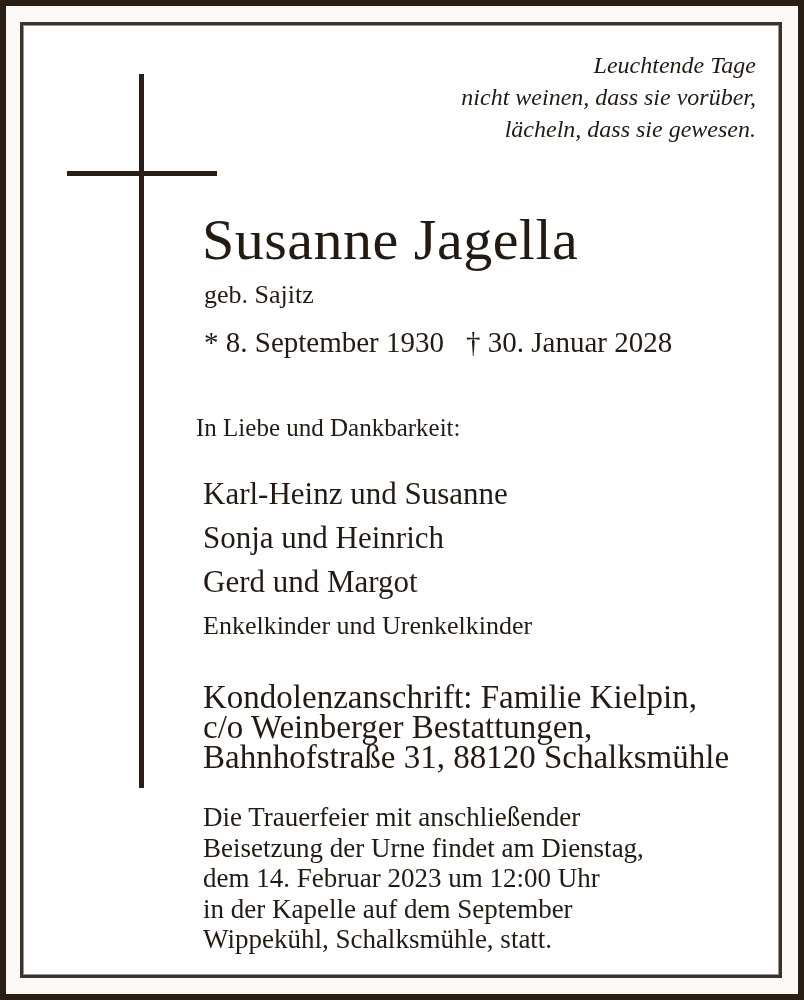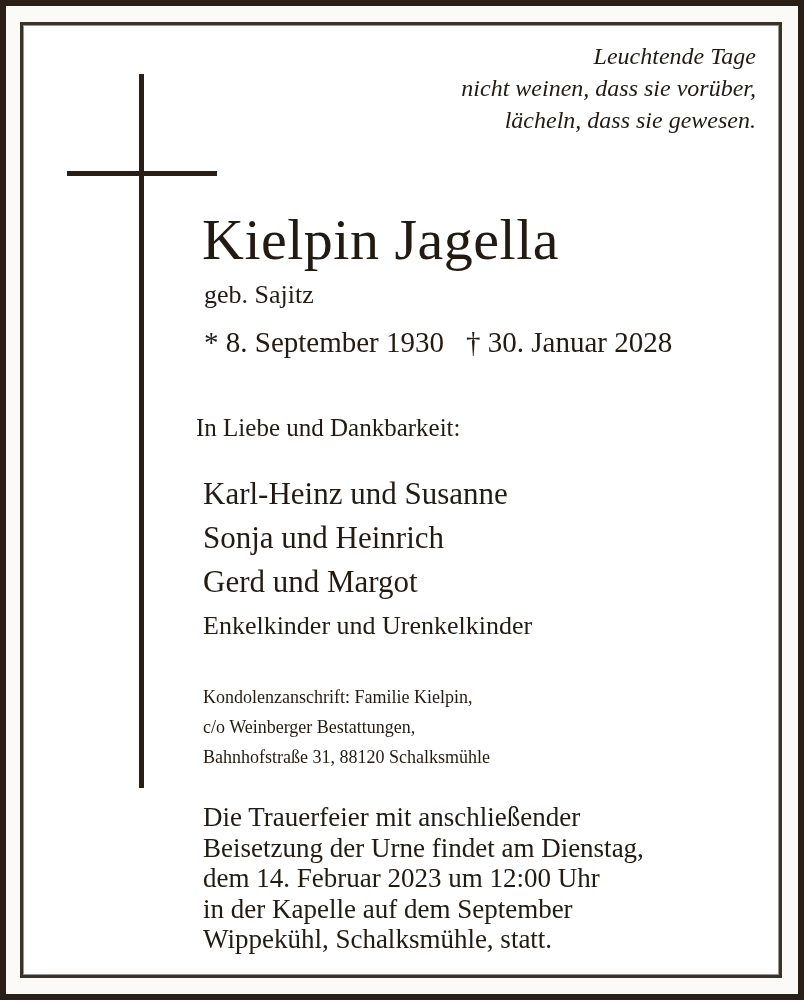--- a/index.html
+++ b/index.html
@@ -23,21 +23,21 @@
     }
     .cross-v {
       position: absolute; left: 139px; top: 74px; width: 5px; height: 714px;
       background: #2a1f16;
     }
     .cross-h {
       position: absolute; left: 67px; top: 171px; width: 150px; height: 5px;
       background: #2a1f16;
     }
     .quote {
-      position: absolute; right: 48px; top: 40px;
+      position: absolute; right: 48px; top: 49px;
       text-align: right; font-style: italic;
       font-size: 24px; line-height: 32px;
     }
     .quote div { white-space: nowrap; }
     .name {
       position: absolute; left: 202px; top: 206px;
       font-size: 58px; line-height: 68px; white-space: nowrap;
       letter-spacing: 0.5px;
     }
     .maiden {
@@ -53,21 +53,21 @@
       position: absolute; left: 196px; top: 412px;
       font-size: 25px; line-height: 32px; white-space: nowrap;
     }
     .family {
       position: absolute; left: 203px; top: 472px;
       font-size: 31px; line-height: 44px; white-space: nowrap;
     }
     .family .small { font-size: 26px; }
     .address {
       position: absolute; left: 203px; top: 682px;
-      font-size: 18px; line-height: 30px; white-space: nowrap;
+      font-size: 33px; line-height: 30px; white-space: nowrap;
     }
     .ceremony {
       position: absolute; left: 203px; top: 802px;
       font-size: 27px; line-height: 30.5px; white-space: nowrap;
     }
   </style>
 </head>
 <body>
 
 <div class="paper">
@@ -76,21 +76,21 @@
 
 <div class="cross-v"></div>
 <div class="cross-h"></div>
 
 <div class="quote">
   <div>Leuchtende Tage</div>
   <div>nicht weinen, dass sie vorüber,</div>
   <div>lächeln, dass sie gewesen.</div>
 </div>
 
-<div class="name">Kielpin Jagella</div>
+<div class="name">Susanne Jagella</div>
 <div class="maiden">geb. Sajitz</div>
 
 <div class="dates">
   <span>* 8. September 1930</span><span class="gap"></span><span>† 30. Januar 2028</span>
 </div>
 
 <div class="intro">In Liebe und Dankbarkeit:</div>
 
 <div class="family">
   <div>Karl-Heinz und Susanne</div>

